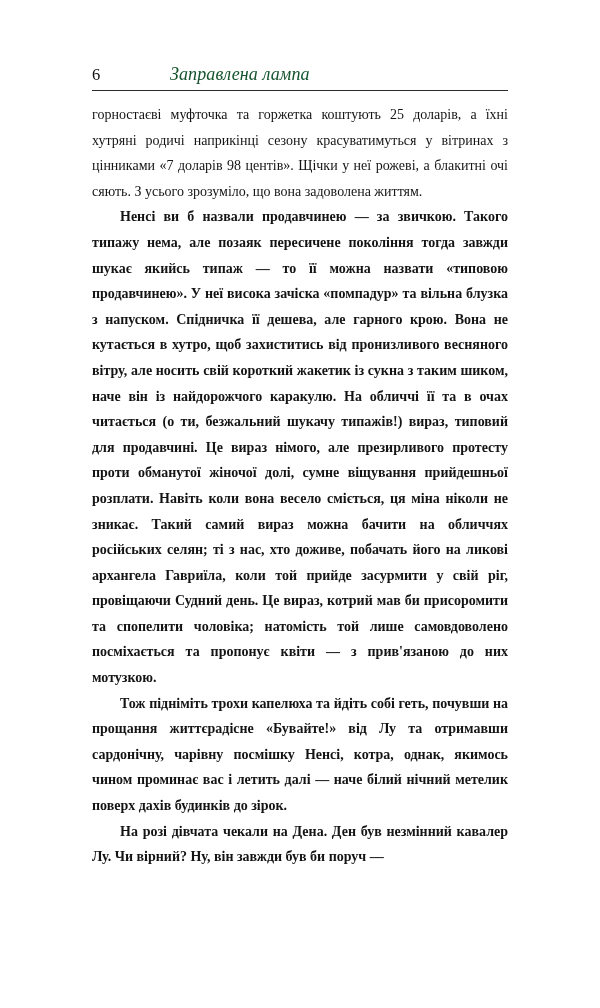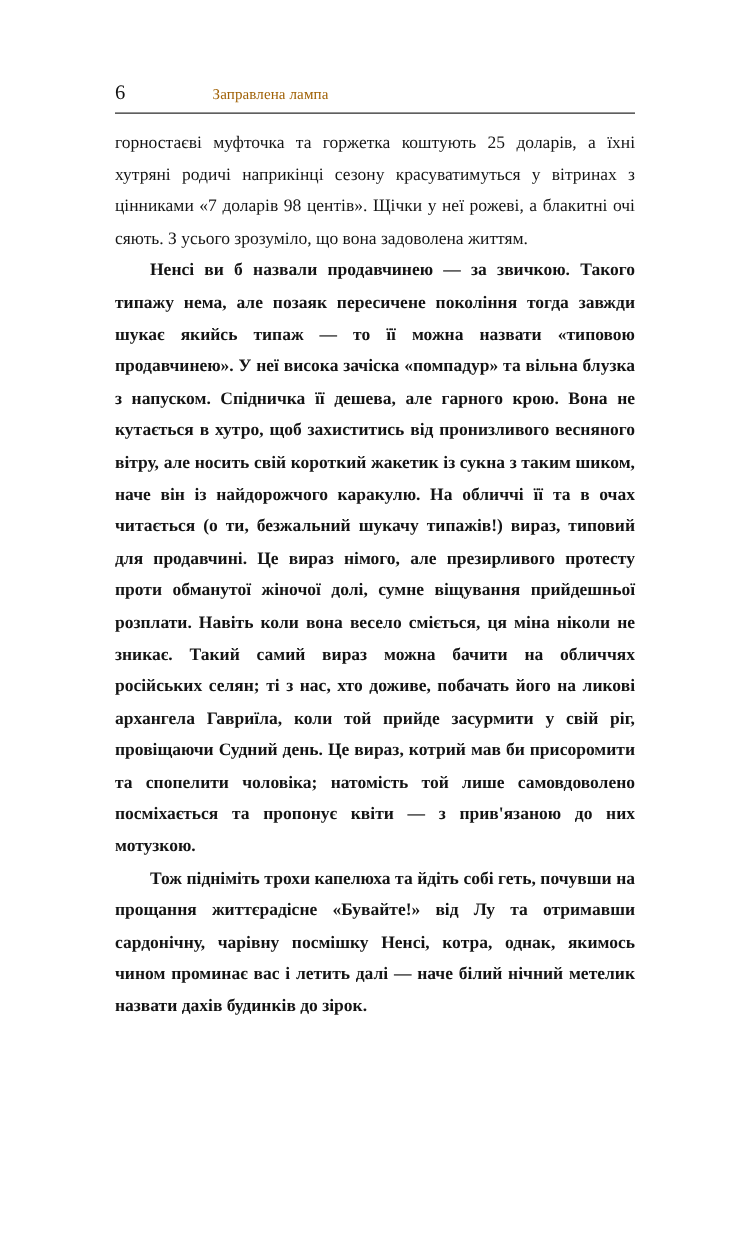--- a/index.html
+++ b/index.html
@@ -31,22 +31,23 @@
   }
   .folio {
     font-size: 16.5px;
     letter-spacing: 0.2px;
     color: #111;
     width: 78px;
     flex: 0 0 78px;
     text-align: left;
   }
   .head-title {
-    font-size: 12px;
-    color: #a16207;
+    font-size: 18px;
+    font-style: italic;
+    color: #14532d;
     letter-spacing: 0.1px;
     white-space: nowrap;
   }
   .rule {
     width: 416px;
     height: 1px;
     background: #2b2b2b;
     margin: 3px 0 11px 0;
   }
   .body-text {
@@ -78,16 +79,17 @@
   <div class="running-head">
     <span class="folio">6</span>
     <span class="head-title">Заправлена лампа</span>
   </div>
 
   <div class="rule"></div>
 
   <div class="body-text">
     <p>горностаєві муфточка та горжетка коштують 25 доларів, а їхні хутряні родичі наприкінці сезону красуватимуться у вітринах з цінниками «7 доларів 98 центів». Щічки у неї рожеві, а блакитні очі сяють. З усього зрозуміло, що вона задоволена життям.</p>
     <p class="indent">Ненсі ви б назвали продавчинею — за звичкою. Такого типажу нема, але позаяк пересичене покоління тогда завжди шукає якийсь типаж — то її можна назвати «типовою продавчинею». У неї висока зачіска «помпадур» та вільна блузка з напуском. Спідничка її дешева, але гарного крою. Вона не кутається в хутро, щоб захиститись від пронизливого весняного вітру, але носить свій короткий жакетик із сукна з таким шиком, наче він із найдорожчого каракулю. На обличчі її та в очах читається (о ти, безжальний шукачу типажів!) вираз, типовий для продавчині. Це вираз німого, але презирливого протесту проти обманутої жіночої долі, сумне віщування прийдешньої розплати. Навіть коли вона весело сміється, ця міна ніколи не зникає. Такий самий вираз можна бачити на обличчях російських селян; ті з нас, хто доживе, побачать його на ликові архангела Гавриїла, коли той прийде засурмити у свій ріг, провіщаючи Судний день. Це вираз, котрий мав би присоромити та спопелити чоловіка; натомість той лише самовдоволено посміхається та пропонує квіти — з прив'язаною до них мотузкою.</p>
-    <p class="indent">Тож підніміть трохи капелюха та йдіть собі геть, почувши на прощання життєрадісне «Бувайте!» від Лу та отримавши сардонічну, чарівну посмішку Ненсі, котра, однак, якимось чином проминає вас і летить далі — наче білий нічний метелик назвати дахів будинків до зірок.</p>
+    <p class="indent">Тож підніміть трохи капелюха та йдіть собі геть, почувши на прощання життєрадісне «Бувайте!» від Лу та отримавши сардонічну, чарівну посмішку Ненсі, котра, однак, якимось чином проминає вас і летить далі — наче білий нічний метелик поверх дахів будинків до зірок.</p>
+    <p class="indent">На розі дівчата чекали на Дена. Ден був незмінний кавалер Лу. Чи вірний? Ну, він завжди був би поруч —</p>
   </div>
 
 </div>
 
 </body></html>

